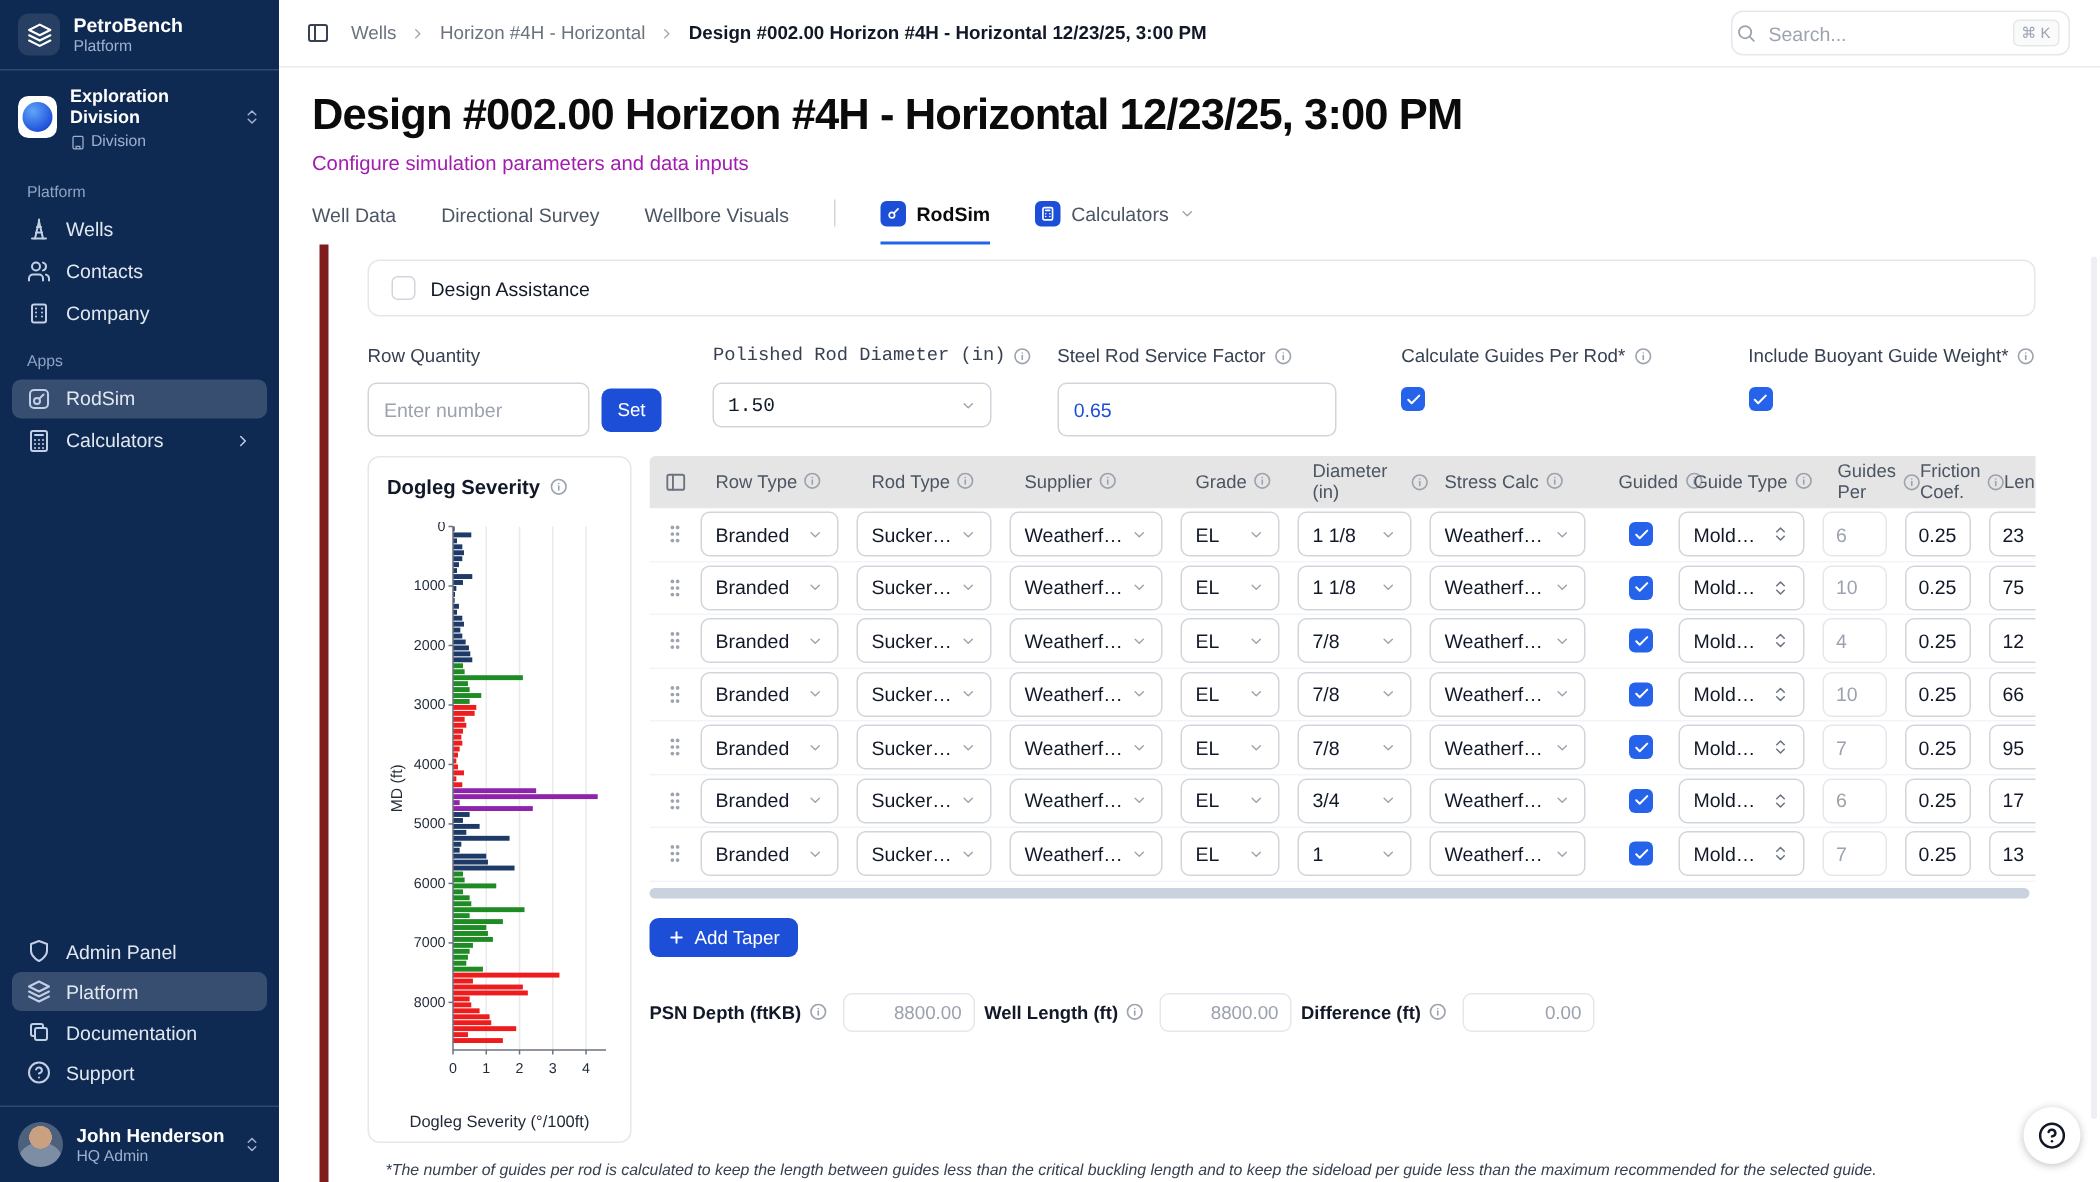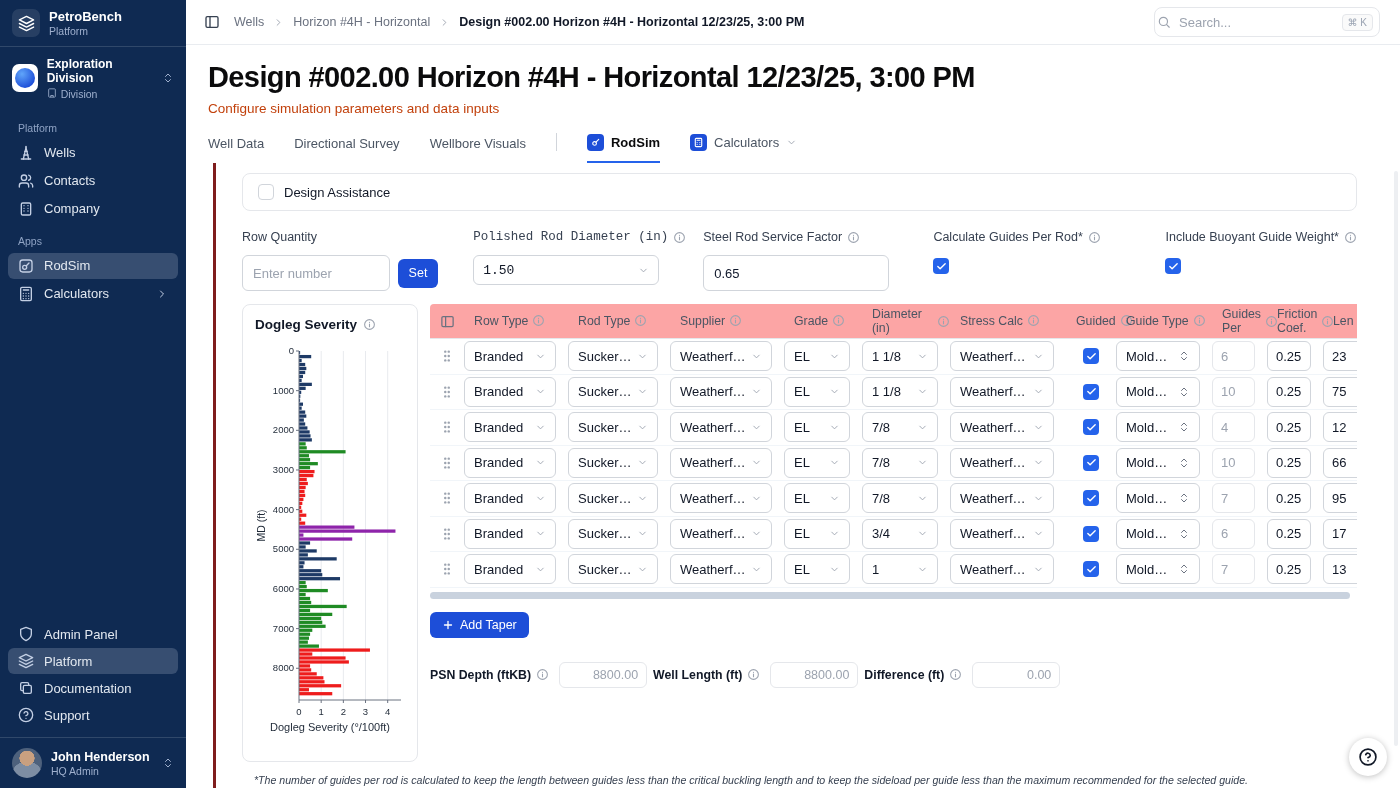--- a/index.html
+++ b/index.html
@@ -10,21 +10,21 @@
   
   .sidebar { width:186px; min-width:186px; background:#0f2a52; color:#e2e8f0; display:flex; flex-direction:column; }
   .brand { display:flex; gap:9px; align-items:center; padding:9px 12px; border-bottom:1px solid rgba(255,255,255,.14); }
   .brand-tile { width:28px; height:28px; border-radius:7px; background:rgba(255,255,255,.10); display:flex; align-items:center; justify-content:center; color:#fff; }
   .brand-name { font-size:13px; font-weight:700; color:#fff; line-height:1.2; }
   .brand-sub { font-size:10.5px; color:#9fb0ce; }
   .org { display:flex; gap:9px; align-items:center; padding:10px 12px; }
   .org-tile { width:28px; height:28px; border-radius:7px; background:#fff; display:flex; align-items:center; justify-content:center; }
   .org-circle { width:20px; height:20px; border-radius:50%; background:radial-gradient(circle at 35% 30%, #60a5fa, #1d4ed8 75%); }
   .org-name { font-size:12px; font-weight:700; color:#fff; line-height:1.2; }
-  .org-sub { font-size:10.5px; color:#9fb0ce; display:flex; gap:4px; align-items:flex-start; margin-top:2px; }
+  .org-sub { font-size:10.5px; color:#9fb0ce; display:flex; gap:4px; align-items:flex-end; margin-top:2px; }
   .chev-ud { margin-left:auto; color:#9fb0ce; }
   .sec-label { font-size:10.5px; color:#8fa3c4; padding:12px 18px 5px; }
   .nav-item { display:flex; gap:10px; align-items:center; margin:1px 8px; padding:5px 10px; border-radius:6px; color:#e2e8f0; font-size:13px; cursor:pointer; }
   .nav-item svg { color:#c3cfe4; flex:none; }
   .nav-item.active { background:rgba(148,163,184,.30); }
   .chev-r { margin-left:auto; color:#9fb0ce; }
   .sidebar-spacer { flex:1; }
   .sidebar-bottom { padding-bottom:8px; }
   .user { border-top:1px solid rgba(255,255,255,.14); display:flex; gap:9px; align-items:center; padding:10px 12px; }
   .avatar { width:30px; height:30px; border-radius:50%; flex:none;
@@ -41,65 +41,65 @@
   .bc .last { color:#111827; font-weight:600; cursor:default; }
   .bc-sep { color:#9ca3af; display:flex; }
   .panel-toggle { color:#374151; display:flex; cursor:pointer; margin-right:2px; }
   .search { margin-left:auto; width:226px; height:30px; border:1px solid #e5e7eb; border-radius:8px; display:flex; align-items:center; gap:8px; padding:0 6px 0 2px; color:#9ca3af; }
   .search input { border:none; outline:none; flex:1; min-width:0; font-size:13px; color:#374151; font-family:inherit; background:transparent; }
   .search input::placeholder { color:#9ca3af; }
   .kbd { border:1px solid #e5e7eb; border-radius:4px; font-size:10px; padding:2px 5px; color:#9aa3b2; background:#fafafa; white-space:nowrap; }
 
   .page-head { padding:16px 22px 0; }
   .title { font-size:29px; font-weight:700; color:#0b0b0c; letter-spacing:-0.6px; }
-  .subtitle { margin-top:7px; font-size:13.5px; color:#c2410c; }
+  .subtitle { margin-top:7px; font-size:13.5px; color:#a21caf; }
 
   .tabs { display:flex; align-items:flex-end; gap:30px; padding:0 22px; margin-top:12px; height:35px; }
   .tab { font-size:13px; color:#4b5563; padding-bottom:10px; display:flex; gap:7px; align-items:center; cursor:pointer; border-bottom:2.5px solid transparent; white-space:nowrap; }
   .tab.active { color:#0b0b0c; font-weight:700; border-bottom-color:#2563eb; }
   .tab-divider { width:1px; height:18px; background:#d1d5db; margin-bottom:12px; }
   .tab-tile { width:17px; height:17px; border-radius:4px; background:#1d4ed8; color:#fff; display:flex; align-items:center; justify-content:center; flex:none; }
   .tab .chev { color:#9ca3af; display:flex; }
 
   
-  .panel { position:relative; flex:1; margin-left:27px; border-left:3px solid #7f1d1d; padding:0 43px 0 26px; overflow:hidden; }
+  .panel { position:relative; flex:1; margin-left:27px; border-left:6px solid #7f1d1d; padding:0 43px 0 26px; overflow:hidden; }
   .vscroll { position:absolute; top:8px; right:2px; width:4px; height:92%; background:#edeff2; border-radius:2px; }
 
   .assist-card { margin-top:10px; border:1px solid #e5e7eb; border-radius:8px; height:38px; display:flex; align-items:center; gap:10px; padding:0 15px; font-size:13px; font-weight:500; color:#111827; }
 
   .cb { width:16px; height:16px; border-radius:4px; flex:none; display:flex; align-items:center; justify-content:center; cursor:pointer; }
   .cb.empty { border:1px solid #d1d5db; background:#fff; }
   .cb.checked { background:#2563eb; color:#fff; }
 
   .controls { display:flex; margin-top:18px; }
   .ctrl { }
   .ctrl.c1 { width:233px; } .ctrl.c2 { width:232px;font-family:Liberation Mono, monospace; } .ctrl.c3 { width:232px; } .ctrl.c4 { width:234px; } .ctrl.c5 { flex:1; }
   .ctrl-label { font-size:12.5px; font-weight:500; color:#374151; display:flex; align-items:center; gap:5px; height:16px; white-space:nowrap; }
   .ctrl-body { margin-top:10px; display:flex; align-items:center; }
-  .txt { height:36px; border:1px solid #d1d5db; border-radius:6px; padding:0 10px; font-size:13px; color:#0f172a; font-family:inherit; outline:none; }
+  .txt { height:36px; border:1px solid #d1d5db; border-radius:6px; padding:0 10px; font-size:13px; color:#1d4ed8; font-family:inherit; outline:none; }
   .txt::placeholder { color:#9ca3af; }
   .btn-set { margin-left:8px; height:29px; width:40px; background:#1d4ed8; color:#fff; border:none; border-radius:6px; font-size:12.5px; font-weight:500; font-family:inherit; cursor:pointer; }
   .selbox { height:30px; border:1px solid #d1d5db; border-radius:6px; background:#fff; display:flex; align-items:center; justify-content:space-between; gap:4px; padding:0 9px; font-size:13px; color:#111827; cursor:pointer; }
   .selbox .selval { overflow:hidden; text-overflow:ellipsis; white-space:nowrap; }
   .selbox .chev { color:#9ca3af; display:flex; flex:none; }
   .info { color:#9ca3af; display:flex; flex:none; }
 
   .content-row { display:flex; gap:12px; margin-top:13px; }
 
   
   .chart-card { width:176px; min-width:176px; height:458px; border:1px solid #e5e7eb; border-radius:8px; padding:12px 12px; }
   .chart-title { font-size:13.5px; font-weight:700; color:#111827; display:flex; gap:6px; align-items:center; }
   .chart-holder { margin-top:16px; }
-  .chart-xlabel { text-align:center; font-size:11px; color:#1f2937; margin-top:1px; white-space:nowrap; }
+  .chart-xlabel { text-align:center; font-size:11px; color:#1f2937; margin-top:22px; white-space:nowrap; }
 
   
   .table-col { flex:1; min-width:0; display:flex; flex-direction:column; }
   .table-clip { overflow:hidden; }
   .tbl { width:965px; }
-  .thead { display:flex; align-items:center; background:#fca5a5; border-bottom:1px solid #e5e7eb; height:35px; border-radius:4px 4px 0 0; }
+  .thead { display:flex; align-items:center; background:#e5e5e5; border-bottom:1px solid #e5e7eb; height:35px; border-radius:4px 4px 0 0; }
   .th { font-size:12.3px; color:#4b5563; display:flex; align-items:center; gap:4px; padding-left:10px; line-height:1.15; }
   .th .lbl { }
   .tr { display:flex; align-items:center; height:35.5px; border-bottom:1px solid #f1f5f9; }
   .td { display:flex; align-items:center; height:100%; padding-right:12px; min-width:0; }
   .td.center { justify-content:center; padding-right:0; }
   .td .selbox { flex:1; min-width:0; }
   .inputbox { height:30px; border:1px solid #d1d5db; border-radius:6px; display:flex; align-items:center; padding:0 8px; font-size:13px; color:#111827; flex:1; min-width:0; overflow:hidden; white-space:nowrap; background:#fff; }
   .inputbox.muted { border-color:#e5e7eb; color:#9ca3af; }
   .drag { color:#9ca3af; display:flex; cursor:grab; }
   .stepper { color:#6b7280; display:flex; flex:none; }

